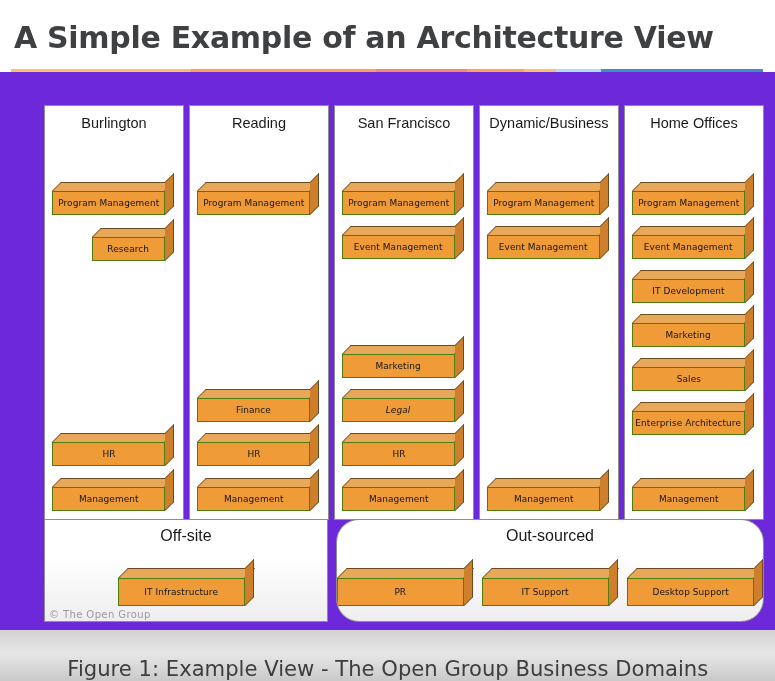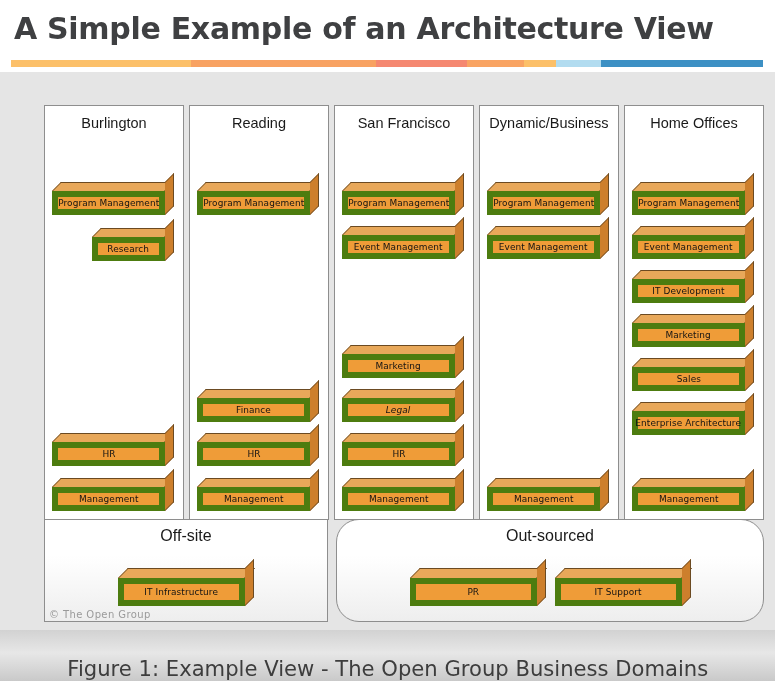--- a/index.html
+++ b/index.html
@@ -11,21 +11,21 @@
     width: 775px;
     height: 681px;
     font-family: "Liberation Sans", sans-serif;
     overflow: hidden;
     position: relative;
   }
 
   
   #title-bar {
     position: absolute;
-    left: 0; top: 3px;
+    left: 0; top: 12px;
     width: 645px;
     height: 72px;
   }
   #page-title {
     position: absolute;
     left: 14px;
     top: 8px;
     font-family: "DejaVu Sans", sans-serif;
     font-size: 30px;
     font-weight: bold;
@@ -43,21 +43,21 @@
   }
   #accent-bar > div { height: 100%; }
 
   
   #diagram {
     position: absolute;
     left: 0;
     top: 72px;
     width: 775px;
     height: 558px;
-    background: #e5e5e5;
+    background: #6d28d9;
   }
 
   #columns-row {
     position: absolute;
     left: 44px;
     top: 33px;
     width: 720px;
     height: 415px;
     display: flex;
     gap: 5px;
@@ -121,21 +121,21 @@
     transform-origin: top left;
     border-left: none;
   }
   .block .face-front {
     position: absolute;
     left: 0;
     right: 9px;
     top: 9px;
     bottom: 0;
     background: #ef9c38;
-    border: 6px solid #4d7c0f;
+    border: 1px solid #4d7c0f;
     box-sizing: border-box;
     display: flex;
     align-items: center;
     justify-content: center;
   }
   .block .block-label {
     font-family: "DejaVu Sans", sans-serif;
     font-size: 9.5px;
     color: #131313;
     letter-spacing: 0.1px;
@@ -460,20 +460,27 @@
               <span class="block-label">PR</span>
             </div>
           </div>
           <div class="block outsourced-block">
             <div class="face-top"></div>
             <div class="face-side"></div>
             <div class="face-front">
               <span class="block-label">IT Support</span>
             </div>
           </div>
+          <div class="block outsourced-block">
+            <div class="face-top"></div>
+            <div class="face-side"></div>
+            <div class="face-front">
+              <span class="block-label">Desktop Support</span>
+            </div>
+          </div>
         </div>
     </div>
   </div>
 </div>
 
 <div id="caption-bar">
   <div id="caption-text">Figure 1: Example View - The Open Group Business Domains</div>
 </div>
 
 </body></html>

